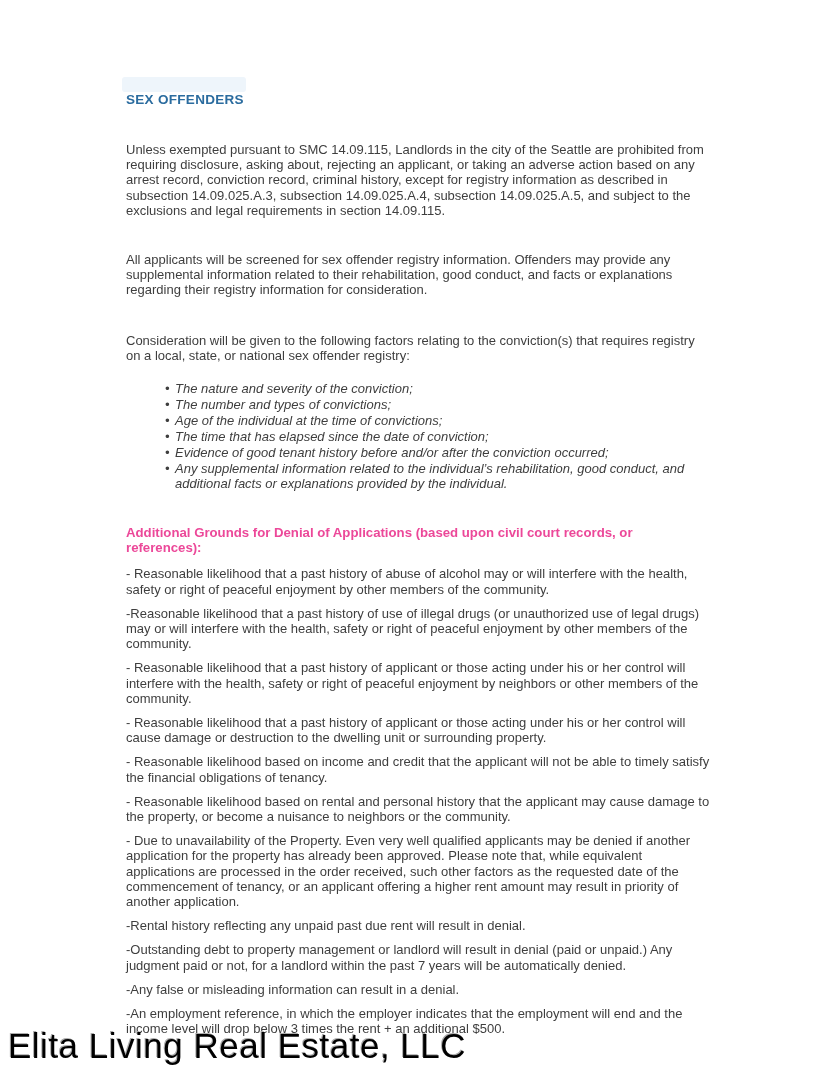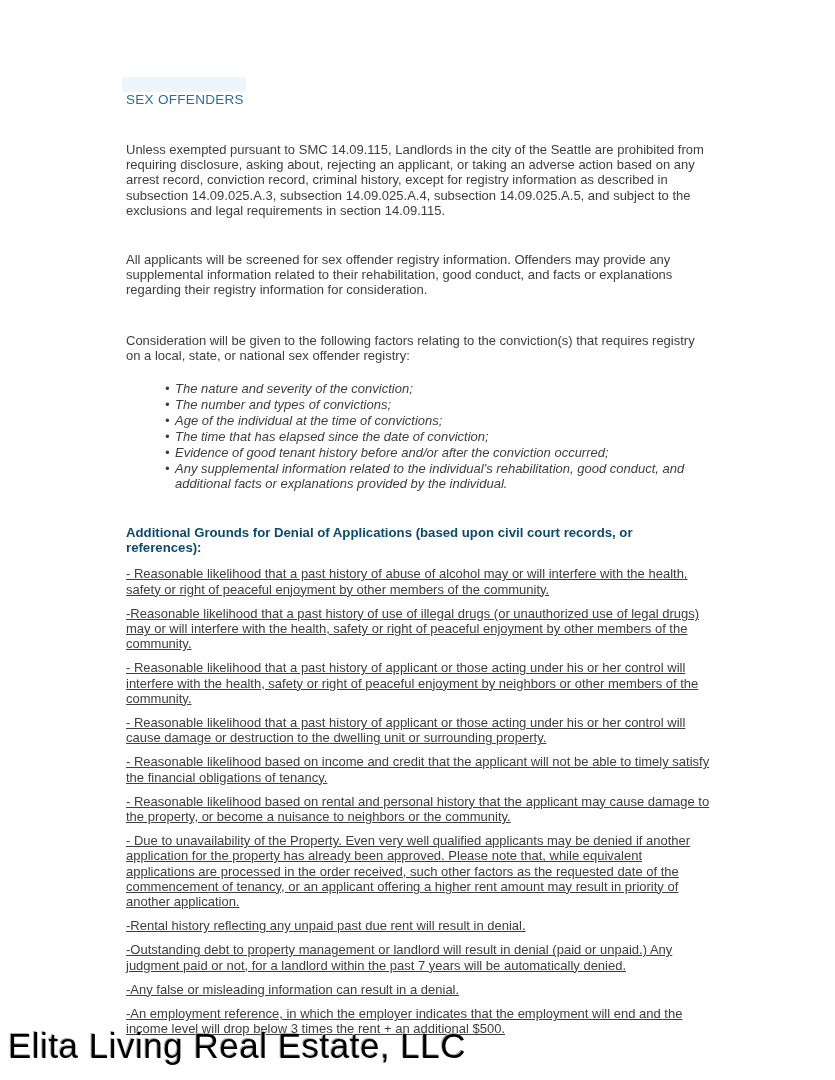--- a/index.html
+++ b/index.html
@@ -31,30 +31,30 @@
     background: #eef5fb;
     border-radius: 3px;
     z-index: 0;
   }
   h1.sec-title {
     position: relative;
     z-index: 1;
     margin: 0 0 35px 0;
     font-size: 13.5px;
     line-height: 15px;
-    font-weight: normal;
+    font-weight: bold;
     letter-spacing: 0.3px;
     color: #2b6c9f;
   }
   h2.sec-title2 {
     margin: 33px 0 11px 0;
     font-size: 13.2px;
     line-height: 15px;
     font-weight: bold;
-    color: #0c4a6e;
+    color: #ec4899;
   }
   p.para {
     margin: 0 0 10px 0;
     font-size: 13px;
     line-height: 15.2px;
   }
   p.para.gap-after-large { margin-bottom: 34px; }
   p.para.gap-after-mid   { margin-bottom: 12px; }
   p.para.gap-before-list { margin-bottom: 18px; margin-top: 35px; }
   ul.factors {
@@ -68,21 +68,21 @@
     padding-left: 10px;
     text-indent: -10px;
     font-style: italic;
   }
   ul.factors li::before {
     content: "\2022";
     display: inline-block;
     width: 10px;
     text-indent: 0;
   }
-  .denial-items p.para { margin-bottom: 9px; text-decoration: underline; }
+  .denial-items p.para { margin-bottom: 9px; }
   .footer-watermark {
     position: absolute;
     left: 8px;
     top: 1026px;
     font-size: 35px;
     line-height: 40px;
     letter-spacing: 0.5px;
     color: #000000;
     text-shadow: -1px -1px 0 #ababab, 1px 1px 0 #ffffff;
     white-space: nowrap;

